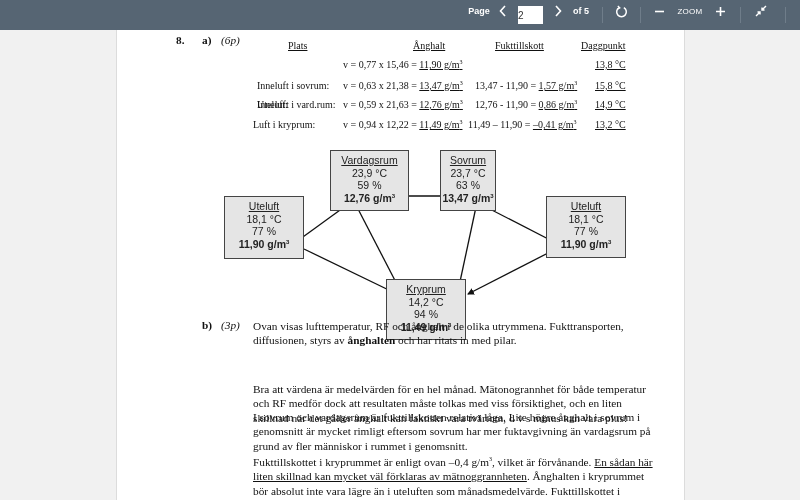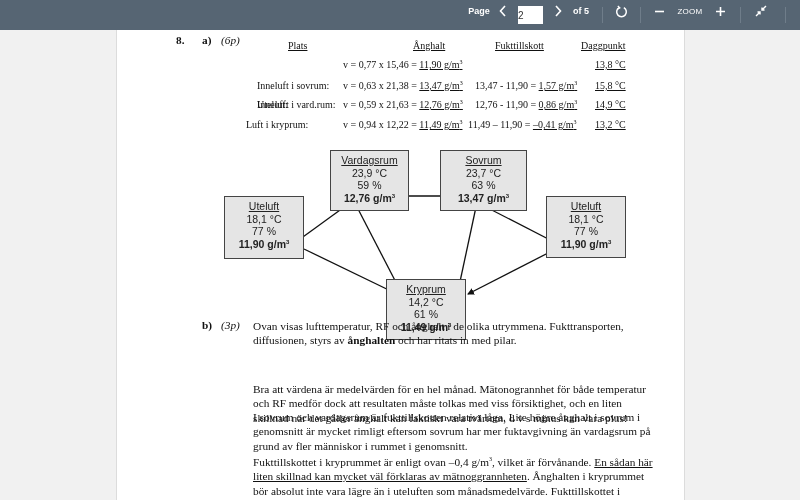--- a/index.html
+++ b/index.html
@@ -102,21 +102,21 @@
     <div class="abs t10" style="left:358px;top:50px;"><span>13,47 - 11,90 = </span><span class="u"><span>1,57 g/m</span><sup>3</sup></span></div>
     <div class="abs t10 u" style="left:478px;top:50px;">15,8 °C</div>
   </div>
   <div>
     <div class="abs t10" style="left:140px;top:69px;">Inneluft i vard.rum:</div>
     <div class="abs t10" style="left:226px;top:69px;"><span>v = 0,59 x 21,63 = </span><span class="u"><span>12,76 g/m</span><sup>3</sup></span></div>
     <div class="abs t10" style="left:358px;top:69px;"><span>12,76 - 11,90 = </span><span class="u"><span>0,86 g/m</span><sup>3</sup></span></div>
     <div class="abs t10 u" style="left:478px;top:69px;">14,9 °C</div>
   </div>
   <div>
-    <div class="abs t10" style="left:129px;top:89px;">Luft i kryprum:</div>
+    <div class="abs t10" style="left:136px;top:89px;">Luft i kryprum:</div>
     <div class="abs t10" style="left:226px;top:89px;"><span>v = 0,94 x 12,22 = </span><span class="u"><span>11,49 g/m</span><sup>3</sup></span></div>
     <div class="abs t10" style="left:351px;top:89px;"><span>11,49 – 11,90 = </span><span class="u"><span>–0,41 g/m</span><sup>3</sup></span></div>
     <div class="abs t10 u" style="left:478px;top:89px;">13,2 °C</div>
   </div>
 
   <div>
     <svg style="position:absolute;left:0;top:0;" width="567" height="300">
       <defs>
         <marker id="ah" markerWidth="7" markerHeight="7" refX="6" refY="3.5" orient="auto" markerUnits="userSpaceOnUse">
           <path d="M0 0 L7 3.5 L0 7 Z" fill="#111"></path>
@@ -131,42 +131,42 @@
       <line x1="367" y1="176" x2="439" y2="213" stroke="#111" stroke-width="1.3" marker-end="url(#ah)"></line>
       <line x1="435" y1="221" x2="351" y2="264" stroke="#111" stroke-width="1.3" marker-end="url(#ah)"></line>
     </svg>
 
     <div class="box" style="left:213px;top:120px;width:79px;height:61px;">
       <div class="ttl">Vardagsrum</div>
       <div>23,9 °C</div>
       <div>59 %</div>
       <div class="ah"><span>12,76 g/m</span><sup>3</sup></div>
     </div>
-    <div class="box" style="left:323px;top:120px;width:87px;height:61px;">
+    <div class="box" style="left:323px;top:120px;width:56px;height:61px;">
       <div class="ttl">Sovrum</div>
       <div>23,7 °C</div>
       <div>63 %</div>
       <div class="ah"><span>13,47 g/m</span><sup>3</sup></div>
     </div>
     <div class="box" style="left:107px;top:166px;width:80px;height:63px;">
       <div class="ttl">Uteluft</div>
       <div>18,1 °C</div>
       <div>77 %</div>
       <div class="ah"><span>11,90 g/m</span><sup>3</sup></div>
     </div>
     <div class="box" style="left:429px;top:166px;width:80px;height:62px;">
       <div class="ttl">Uteluft</div>
       <div>18,1 °C</div>
       <div>77 %</div>
       <div class="ah"><span>11,90 g/m</span><sup>3</sup></div>
     </div>
     <div class="box" style="left:269px;top:218px;width:80px;height:61px;margin-top:31px;">
       <div class="ttl">Kryprum</div>
       <div>14,2 °C</div>
-      <div>61 %</div>
+      <div>94 %</div>
       <div class="ah"><span>11,49 g/m</span><sup>3</sup></div>
     </div>
   </div>
 
   <div class="abs bold t11" style="left:85px;top:289px;">b)</div>
   <div class="abs ital t11" style="left:104px;top:289px;">(3p)</div>
 
   <div class="para" style="top:289px;"><span>Ovan visas lufttemperatur, RF och ånghalt i de olika utrymmena. Fukttransporten, diffusionen, styrs av </span><b>ånghalten</b><span> och har ritats in med pilar.</span></div>
   <div class="para" style="top:320px;margin-top:32px;">Bra att värdena är medelvärden för en hel månad. Mätonogrannhet för både temperatur och RF medför dock att resultaten måste tolkas med viss försiktighet, och en liten skillnad när det gäller ånghalt kan faktiskt vara tvärtom, d v s minus kan vara plus!</div>
   <div class="para" style="top:380px;">I sovrum och vardagsrum är fukttillskotten relativt låga. Lite högre ånghalt i sovrum i genomsnitt är mycket rimligt eftersom sovrum har mer fuktavgivning än vardagsrum på grund av fler människor i rummet i genomsnitt.</div>

